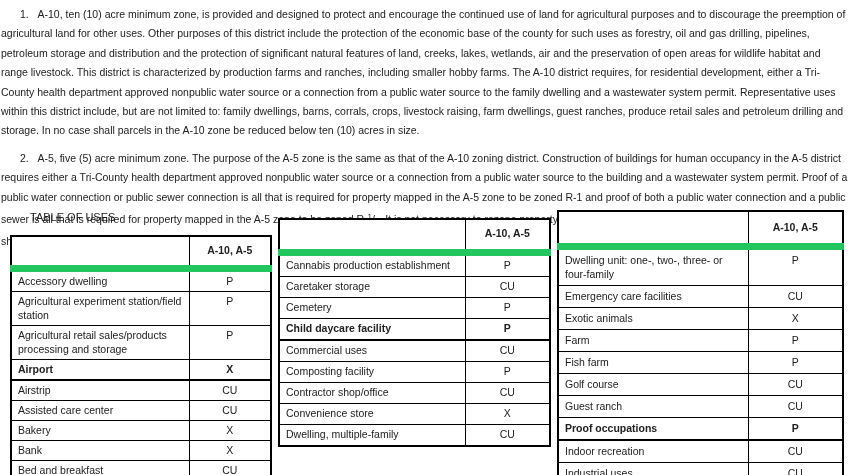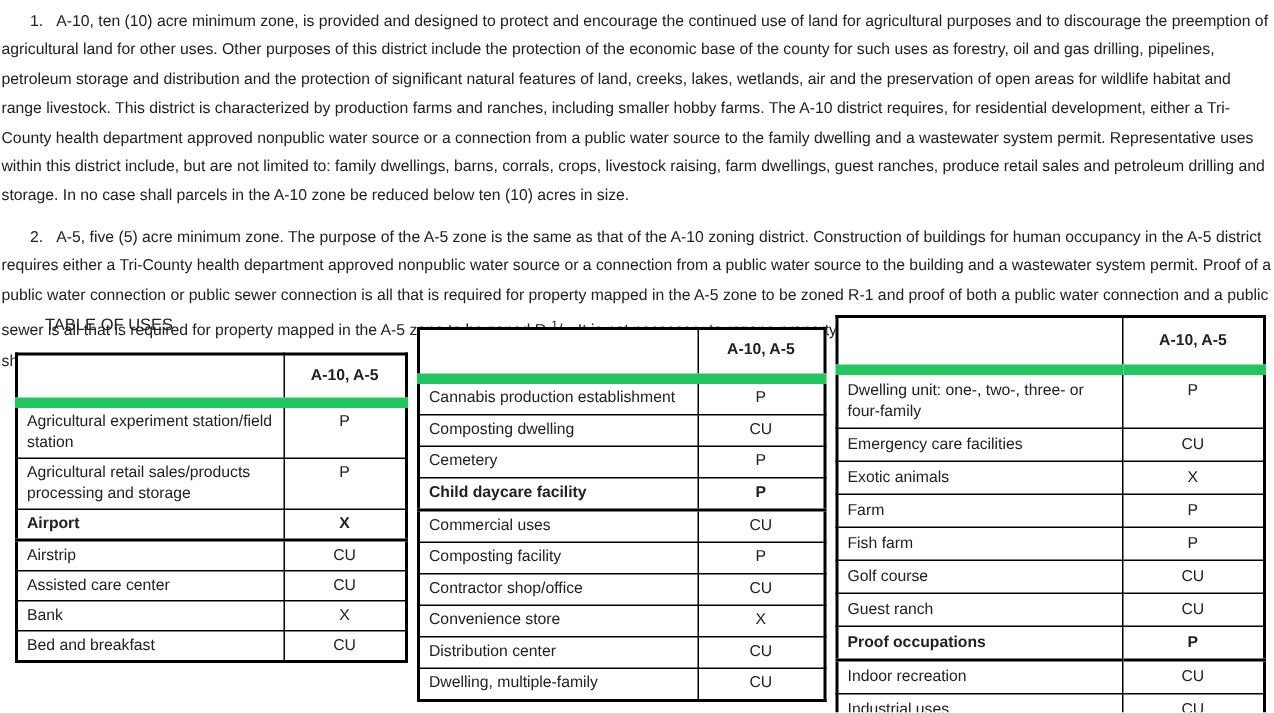--- a/index.html
+++ b/index.html
@@ -84,38 +84,46 @@
     <colgroup>
         <col style="width:178px">
         <col style="width:82px">
       </colgroup>
   <tbody>
         <tr class="hdr">
           <td></td>
           <td class="val">A-10, A-5</td>
         </tr>
         <tr>
+          <td>Accessory dwelling</td>
+          <td class="val">P</td>
+        </tr>
+        <tr>
           <td>Agricultural experiment station/field station</td>
           <td class="val">P</td>
         </tr>
         <tr>
           <td>Agricultural retail sales/products processing and storage</td>
           <td class="val">P</td>
         </tr>
         <tr class="sep">
           <td>Airport</td>
           <td class="val">X</td>
         </tr>
         <tr>
           <td>Airstrip</td>
           <td class="val">CU</td>
         </tr>
         <tr>
           <td>Assisted care center</td>
           <td class="val">CU</td>
+        </tr>
+        <tr>
+          <td>Bakery</td>
+          <td class="val">X</td>
         </tr>
         <tr>
           <td>Bank</td>
           <td class="val">X</td>
         </tr>
         <tr>
           <td>Bed and breakfast</td>
           <td class="val">CU</td>
         </tr>
       </tbody>
@@ -129,21 +137,21 @@
   <tbody>
         <tr class="hdr">
           <td></td>
           <td class="val">A-10, A-5</td>
         </tr>
         <tr>
           <td>Cannabis production establishment</td>
           <td class="val">P</td>
         </tr>
         <tr>
-          <td>Composting dwelling</td>
+          <td>Caretaker storage</td>
           <td class="val">CU</td>
         </tr>
         <tr>
           <td>Cemetery</td>
           <td class="val">P</td>
         </tr>
         <tr class="sep">
           <td>Child daycare facility</td>
           <td class="val">P</td>
         </tr>
@@ -155,24 +163,20 @@
           <td>Composting facility</td>
           <td class="val">P</td>
         </tr>
         <tr>
           <td>Contractor shop/office</td>
           <td class="val">CU</td>
         </tr>
         <tr>
           <td>Convenience store</td>
           <td class="val">X</td>
-        </tr>
-        <tr>
-          <td>Distribution center</td>
-          <td class="val">CU</td>
         </tr>
         <tr>
           <td>Dwelling, multiple-family</td>
           <td class="val">CU</td>
         </tr>
       </tbody>
     </table>
 
   <table class="uses-table" id="table-3">
     <colgroup>

